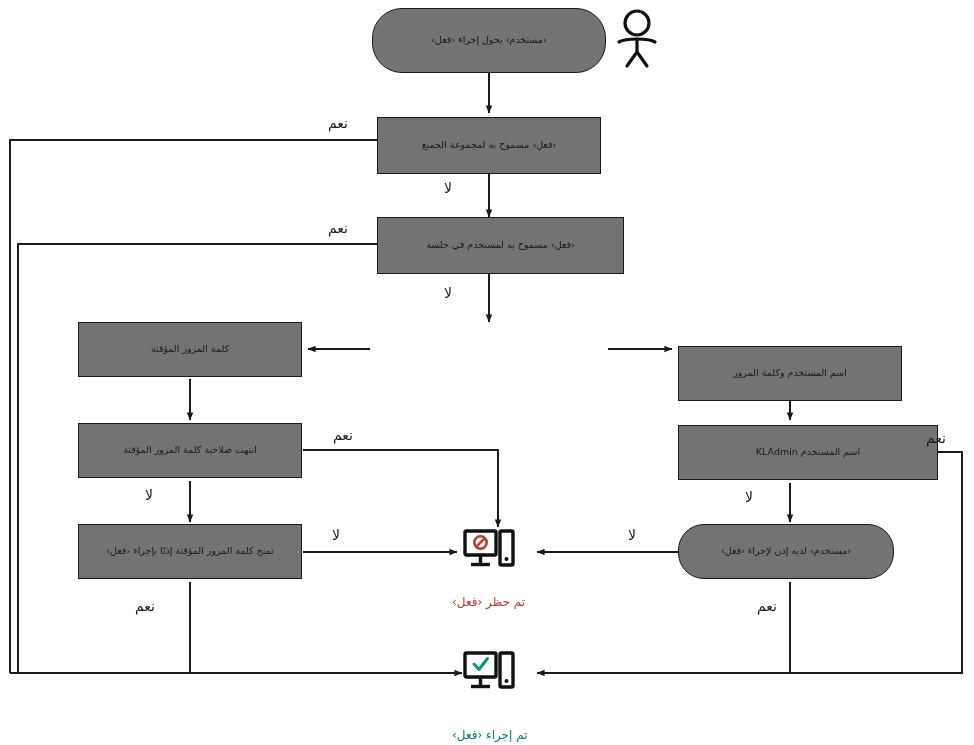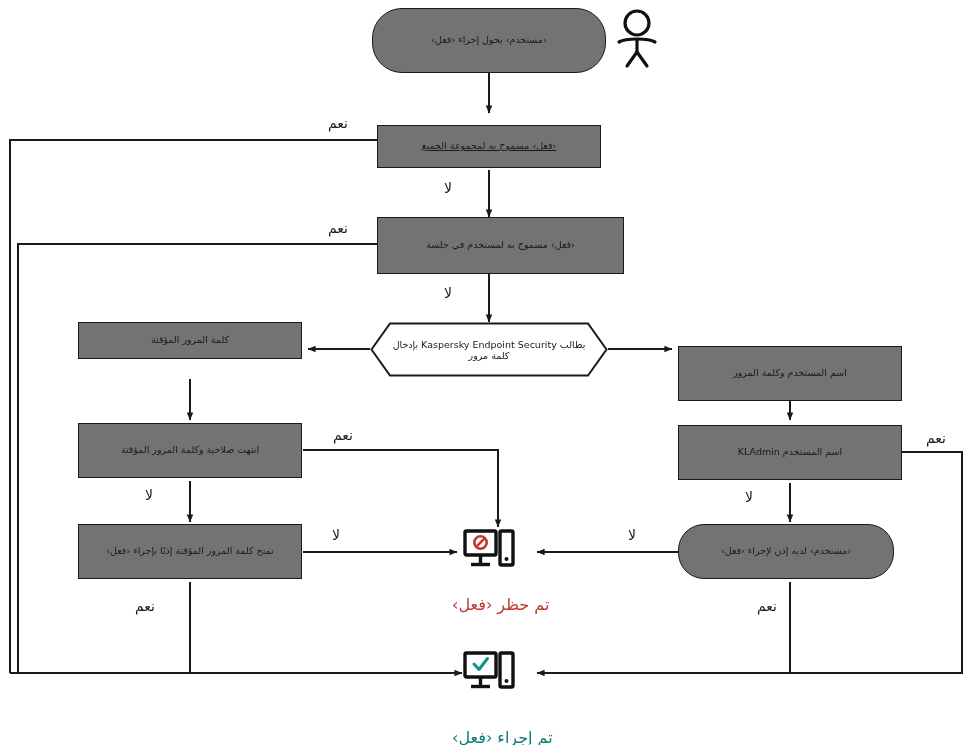--- a/index.html
+++ b/index.html
@@ -36,21 +36,21 @@
   .edge-label{
     position:absolute;
     font-size:14px;
     color:#1a1a1a;
     direction:rtl;
     white-space:nowrap;
   }
 
   .caption{
     position:absolute;
-    font-size:16px;
+    font-size:12px;
     direction:rtl;
     white-space:nowrap;
   }
   .caption.blocked{color:#c0392b;}
   .caption.done{color:#0d7b74;}
 
   .icon-abs{position:absolute;}
 </style>
 </head>
 <body>
@@ -111,48 +111,42 @@
     <path d="M11,34 C18,30 40,30 47,34" fill="none" stroke="#111" stroke-width="3.2" stroke-linecap="round"></path>
     <line x1="29" y1="32" x2="29" y2="45" stroke="#111" stroke-width="3.2" stroke-linecap="round"></line>
     <line x1="29" y1="44" x2="19" y2="58" stroke="#111" stroke-width="3.2" stroke-linecap="round"></line>
     <line x1="29" y1="44" x2="39" y2="58" stroke="#111" stroke-width="3.2" stroke-linecap="round"></line>
   </svg>
 
   <div class="node term" style="left:372px;top:8px;width:234px;height:65px;">
     <span>‹مستخدم› يحول إجراء ‹فعل›</span>
   </div>
 
-  <div class="node" style="left:377px;top:125px;width:224px;height:43px;text-decoration:underline;">
+  <div class="node" style="left:377px;top:117px;width:224px;height:57px;">
     <span>‹فعل› مسموح به لمجموعة الجميع</span>
   </div>
 
   <div class="node" style="left:377px;top:217px;width:247px;height:57px;">
     <span>‹فعل› مسموح به لمستخدم في جلسة</span>
   </div>
 
-  <div class="hexwrap" style="left:370px;top:322px;width:238px;height:55px;">
-    <svg width="238" height="55" viewBox="0 0 238 55" xmlns="http://www.w3.org/2000/svg">
-      <polygon points="20,1.5 218,1.5 236.5,27.5 218,53.5 20,53.5 1.5,27.5" fill="#ffffff" stroke="#1a1a1a" stroke-width="2"></polygon>
-    </svg>
-    <div class="hextext">يطالب Kaspersky Endpoint Security بإدخال كلمة مرور</div>
-  </div>
-
-  <div class="node" style="left:78px;top:322px;width:224px;height:37px;">
+
+  <div class="node" style="left:78px;top:322px;width:224px;height:55px;">
     <span>كلمة المرور المؤقتة</span>
   </div>
 
   <div class="node" style="left:678px;top:322px;width:224px;height:55px;margin-top:24px;">
     <span>اسم المستخدم وكلمة المرور</span>
   </div>
 
   <div class="node" style="left:78px;top:423px;width:224px;height:55px;">
-    <span>انتهت صلاحية وكلمة المرور المؤقتة</span>
-  </div>
-
-  <div class="node" style="left:678px;top:425px;width:224px;height:55px;">
+    <span>انتهت صلاحية كلمة المرور المؤقتة</span>
+  </div>
+
+  <div class="node" style="left:678px;top:425px;width:260px;height:55px;">
     <span>اسم المستخدم KLAdmin</span>
   </div>
 
   <div class="node" style="left:78px;top:524px;width:224px;height:55px;">
     <span>تمنح كلمة المرور المؤقتة إذنًا بإجراء ‹فعل›</span>
   </div>
 
   <div class="node" style="left:678px;top:524px;width:216px;height:55px;border-radius:26px;">
     <span>‹مستخدم› لديه إذن لإجراء ‹فعل›</span>
   </div>

